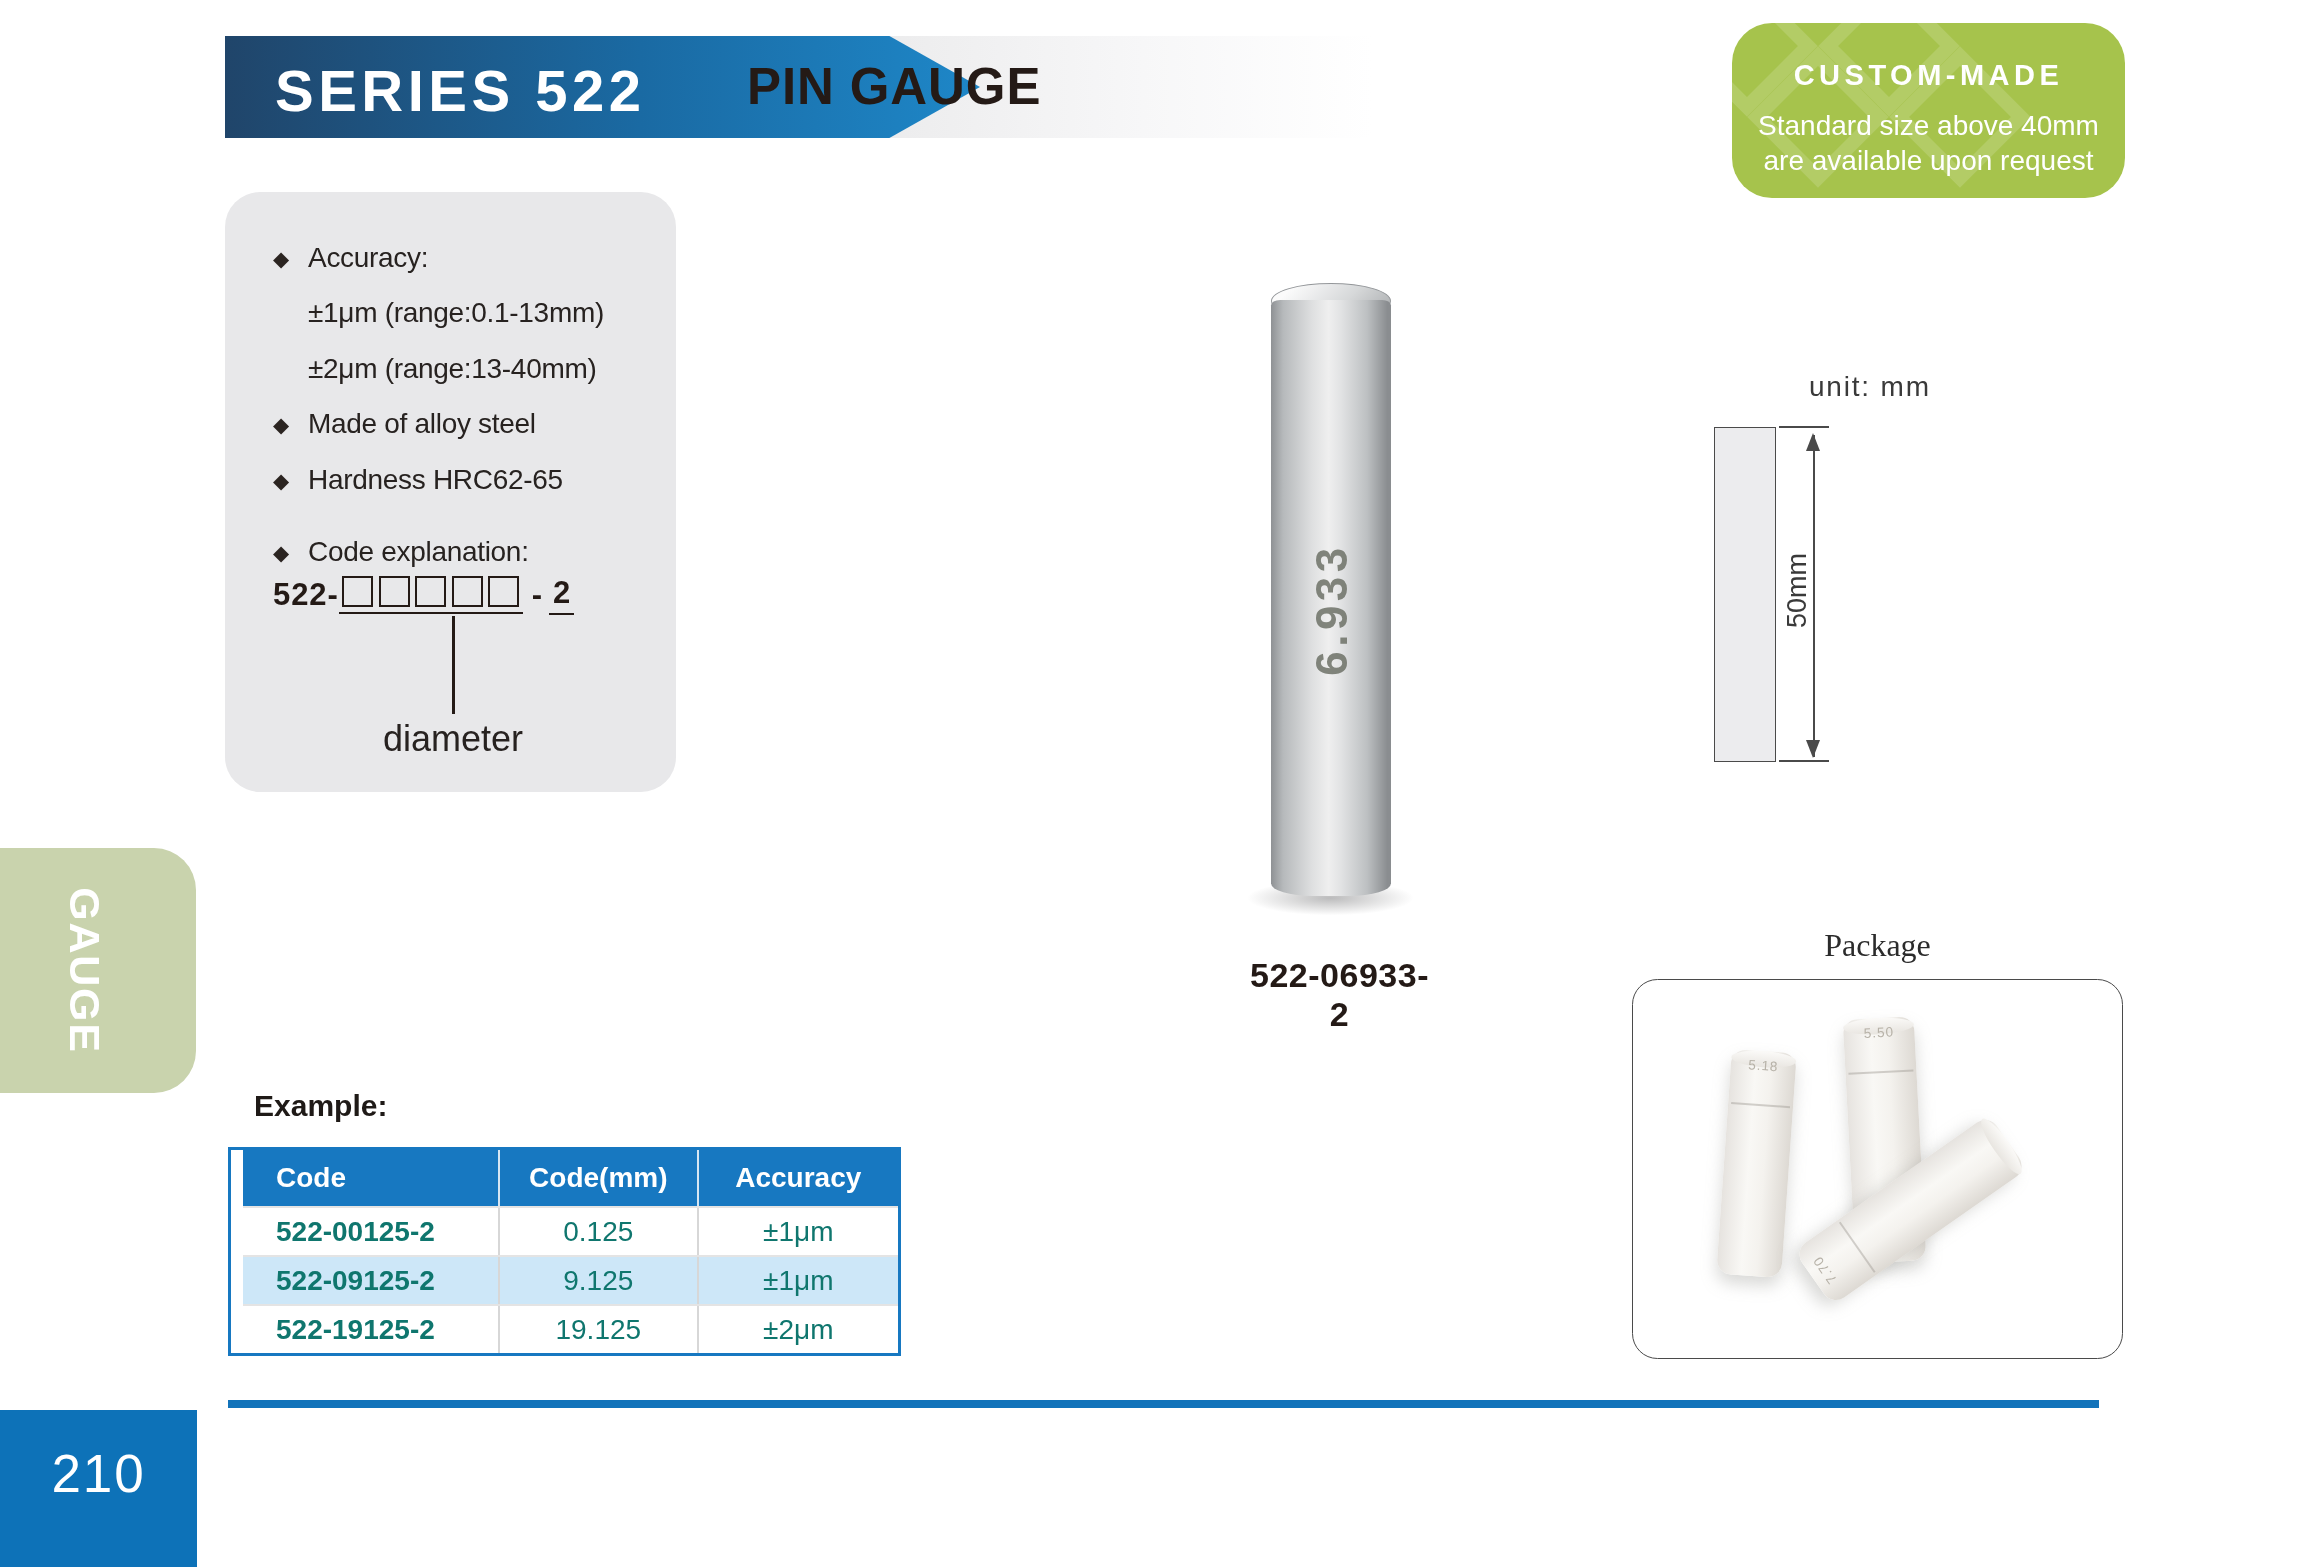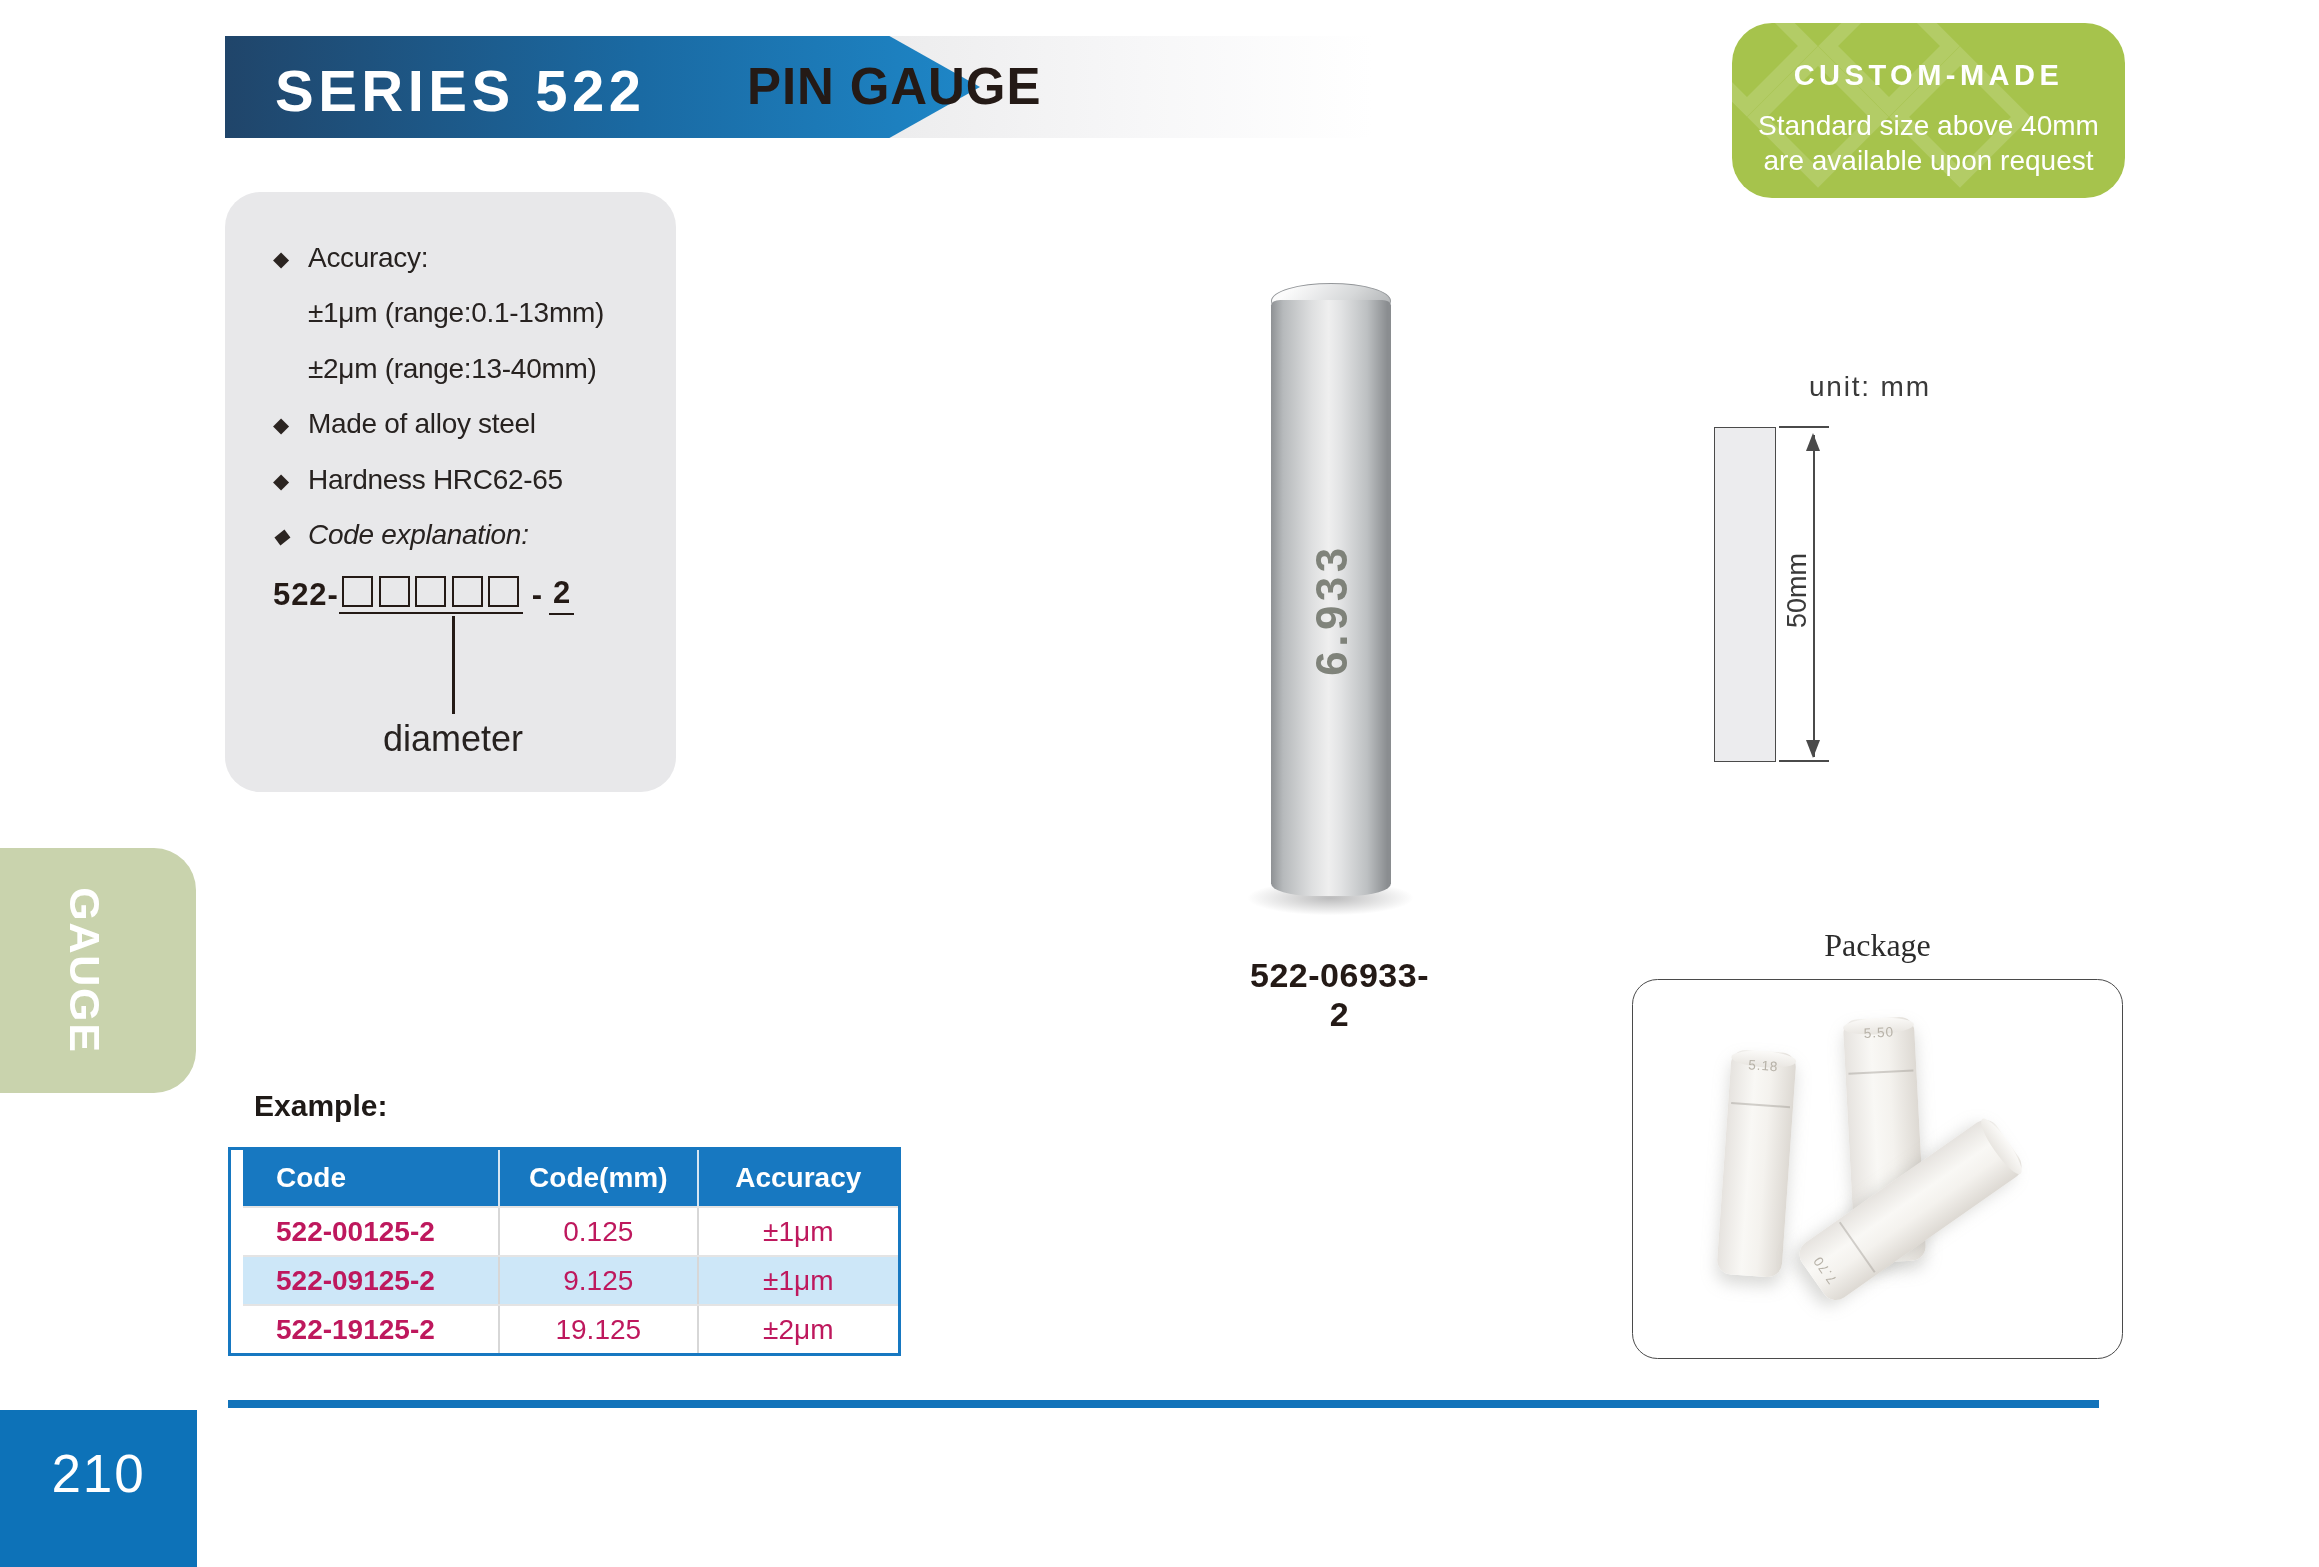--- a/index.html
+++ b/index.html
@@ -35,21 +35,21 @@
     font-size:28px; color:#ffffff; }
 
   
   .features-box { position:absolute; left:225px; top:192px; width:451px; height:600px;
     background:#e8e8ea; border-radius:35px; }
   .feat-item { position:absolute; left:273px; font-size:28px; color:#272220;
     white-space:nowrap; letter-spacing:-0.3px; }
   .feat-item .bullet { display:inline-block; width:35px; font-size:21px; color:#2b2421;
     vertical-align:0.9px; }
   .fi0 { top:242px; } .fi1 { top:297px; padding-left:35px; } .fi2 { top:353px; padding-left:35px; }
-  .fi3 { top:408px; } .fi4 { top:464px; } .fi5 { top:519px;font-style:italic; }
+  .fi3 { top:408px; } .fi4 { top:464px; } .fi5 { top:536px; }
   .code-row { position:absolute; left:273px; top:575px; font-size:31px; font-weight:bold;
     color:#241a16; display:flex; align-items:center; }
   .code-prefix { letter-spacing:0.9px; }
   .code-boxes { display:inline-flex; gap:5.5px; padding:0 3.6px 4.5px 3.6px;
     border-bottom:2.7px solid #241a16; }
   .code-box { width:31px; height:31px; border:2.7px solid #241a16; background:transparent; }
   .code-dash { margin:0 7.3px 0 9px; }
   .code-suffix { border-bottom:2.7px solid #241a16; padding:0 3.6px 1.8px 3.6px; }
   .code-connector { position:absolute; left:452px; top:616px; width:2.7px; height:98px;
     background:#241a16; }
@@ -119,21 +119,21 @@
 
   
   .example-heading { position:absolute; left:254px; top:1089px; font-size:30px;
     font-weight:bold; color:#1f1a17; }
   .tbl { position:absolute; left:228px; top:1147px; width:673px;
     border:3.6px solid #1778c1; background:#ffffff;padding-left:12px; }
   .row { display:flex; width:100%; }
   .hrow { height:56px; background:#1778c1; }
   .brow { height:49px; background:#ffffff; }
   .brow.alt { background:#cde7f8; }
-  .cell { display:flex; align-items:center; font-size:28px; color:#be185d; }
+  .cell { display:flex; align-items:center; font-size:28px; color:#0f766e; }
   .c0 { width:259px; padding-left:33px; }
   .c1 { width:202px; justify-content:center; }
   .c2 { width:205px; justify-content:center; }
   .hrow .cell { color:#ffffff; font-weight:bold; }
   .hrow .c1, .hrow .c2 { border-left:2.7px solid rgba(235,242,248,0.9); }
   .brow .c1, .brow .c2 { border-left:2.7px solid #d7d7d7; }
   .brow { border-top:2.7px solid #e4e4e4; }
   .code-cell { font-weight:bold; }
 
   

